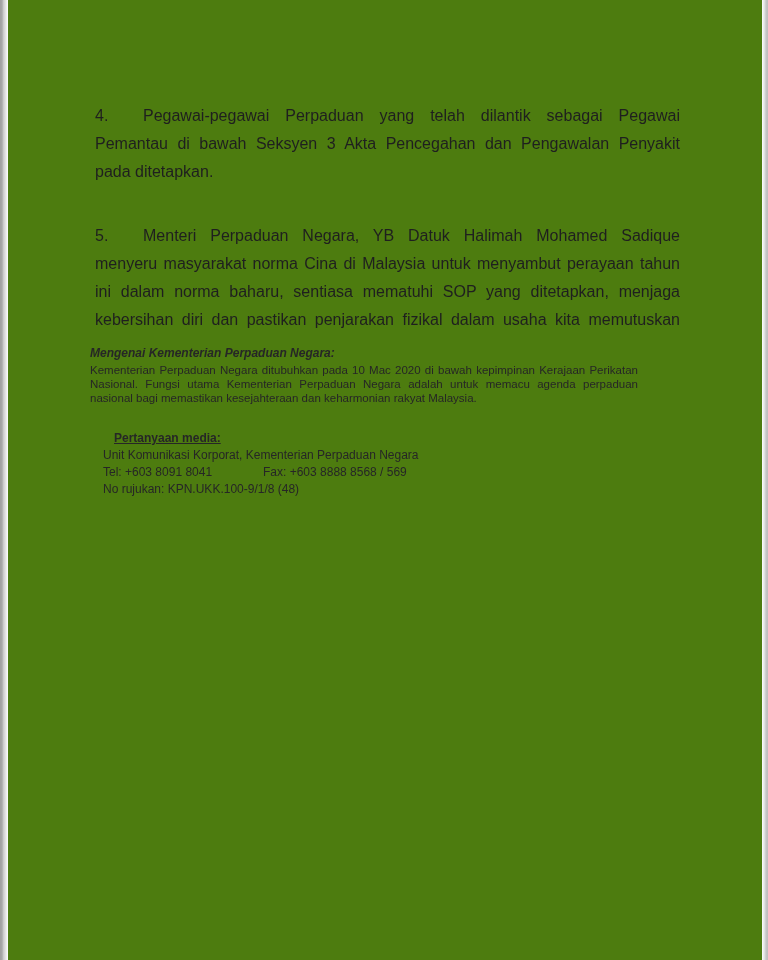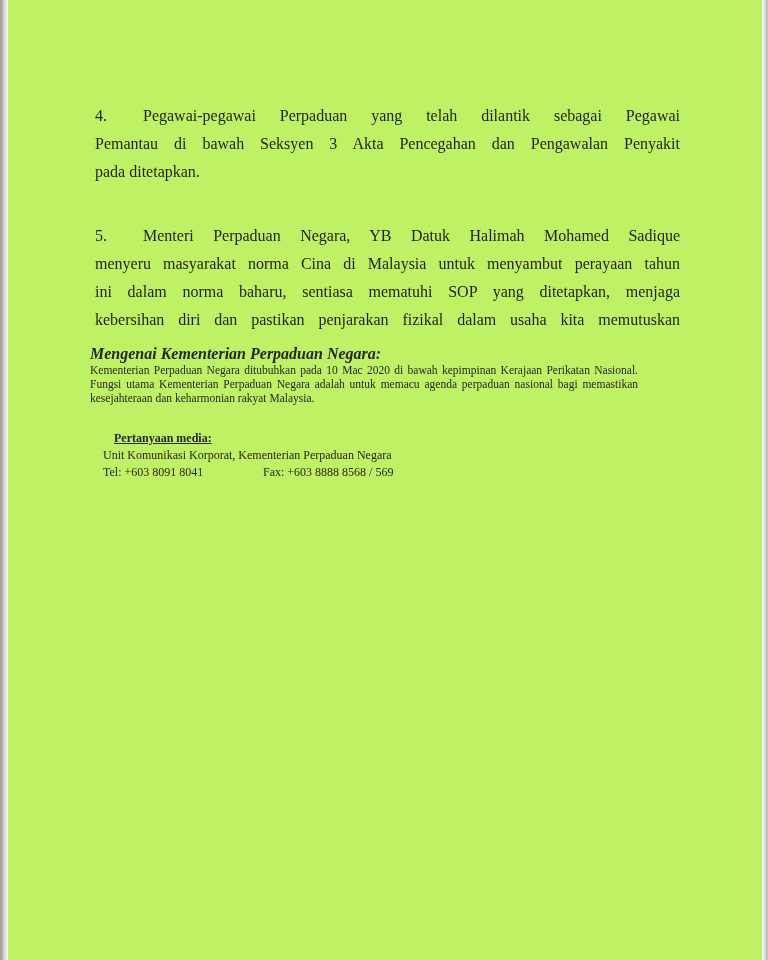--- a/index.html
+++ b/index.html
@@ -1,22 +1,22 @@
 <!DOCTYPE html>
 <html><head>
 <meta charset="utf-8">
 <style>
   html, body { margin: 0; padding: 0; background: #ffffff; }
   .page {
     position: relative;
     width: 768px;
     height: 960px;
-    background: #bef264;
+    background: #4d7c0f;
     overflow: hidden;
-    font-family: Liberation Serif, serif;
+    font-family: Liberation Sans, sans-serif;
   }
   .edge-left {
     position: absolute; left: 0; top: 0; width: 8px; height: 960px;
     background: linear-gradient(to right, #9f9f9f 0px, #a8a8a8 2px, #cdcdcd 45%, #ececec 80%, #fdfdfd 100%);
   }
   .edge-right {
     position: absolute; right: 0; top: 0; width: 6px; height: 960px;
     background: linear-gradient(to left, #bdbdbd 0px, #c6c6c6 2px, #e3e3e3 60%, #fdfdfd 100%);
   }
   .doc {
@@ -24,21 +24,21 @@
     color: #1f1f1f; font-size: 16px; line-height: 28px;
   }
   .para { margin: 0; }
   .para-5 { margin-top: 36px; }
   .jline { text-align: justify; text-align-last: justify; }
   .lastline { text-align: left; text-align-last: left; }
   .para-number { display: inline-block; width: 48px; }
   .signoff { margin-top: 19px; font-size: 17px; line-height: 30px; }
   .signoff-org { font-weight: bold; font-size: 17.5px; }
   .about { margin-top: 9px; margin-left: -5px; width: 548px; font-size: 11.5px; line-height: 14px; color: #262626; }
-  .about-heading { font-weight: bold; font-style: italic; font-size: 16px; line-height: 15px; margin-bottom: 2px; margin-top: 12px; }
+  .about-heading { font-weight: bold; font-style: italic; font-size: 12px; line-height: 15px; margin-bottom: 2px; margin-top: 12px; }
   .about-body { text-align: justify; }
   .media { margin-top: 25px; margin-left: 8px; font-size: 12px; line-height: 17px; color: #262626; }
   .media-heading { font-weight: bold; text-decoration: underline; padding-left: 11px; }
   .tel-span { display: inline-block; width: 160px; }
 </style>
 </head>
 <body>
 
 <div class="page">
   <div class="edge-left"></div>
@@ -62,16 +62,17 @@
 
     <div class="about">
       <div class="about-heading">Mengenai Kementerian Perpaduan Negara:</div>
       <div class="about-body">Kementerian Perpaduan Negara ditubuhkan pada 10 Mac 2020 di bawah kepimpinan Kerajaan Perikatan Nasional. Fungsi utama Kementerian Perpaduan Negara adalah untuk memacu agenda perpaduan nasional bagi memastikan kesejahteraan dan keharmonian rakyat Malaysia.</div>
     </div>
 
     <div class="media">
       <div class="media-heading">Pertanyaan media:</div>
       <div>Unit Komunikasi Korporat, Kementerian Perpaduan Negara</div>
       <div><span class="tel-span">Tel: +603 8091 8041</span><span>Fax: +603 8888 8568 / 569</span></div>
+      <div>No rujukan: KPN.UKK.100-9/1/8 (48)</div>
     </div>
 
   </div>
 </div>
 
 </body></html>

